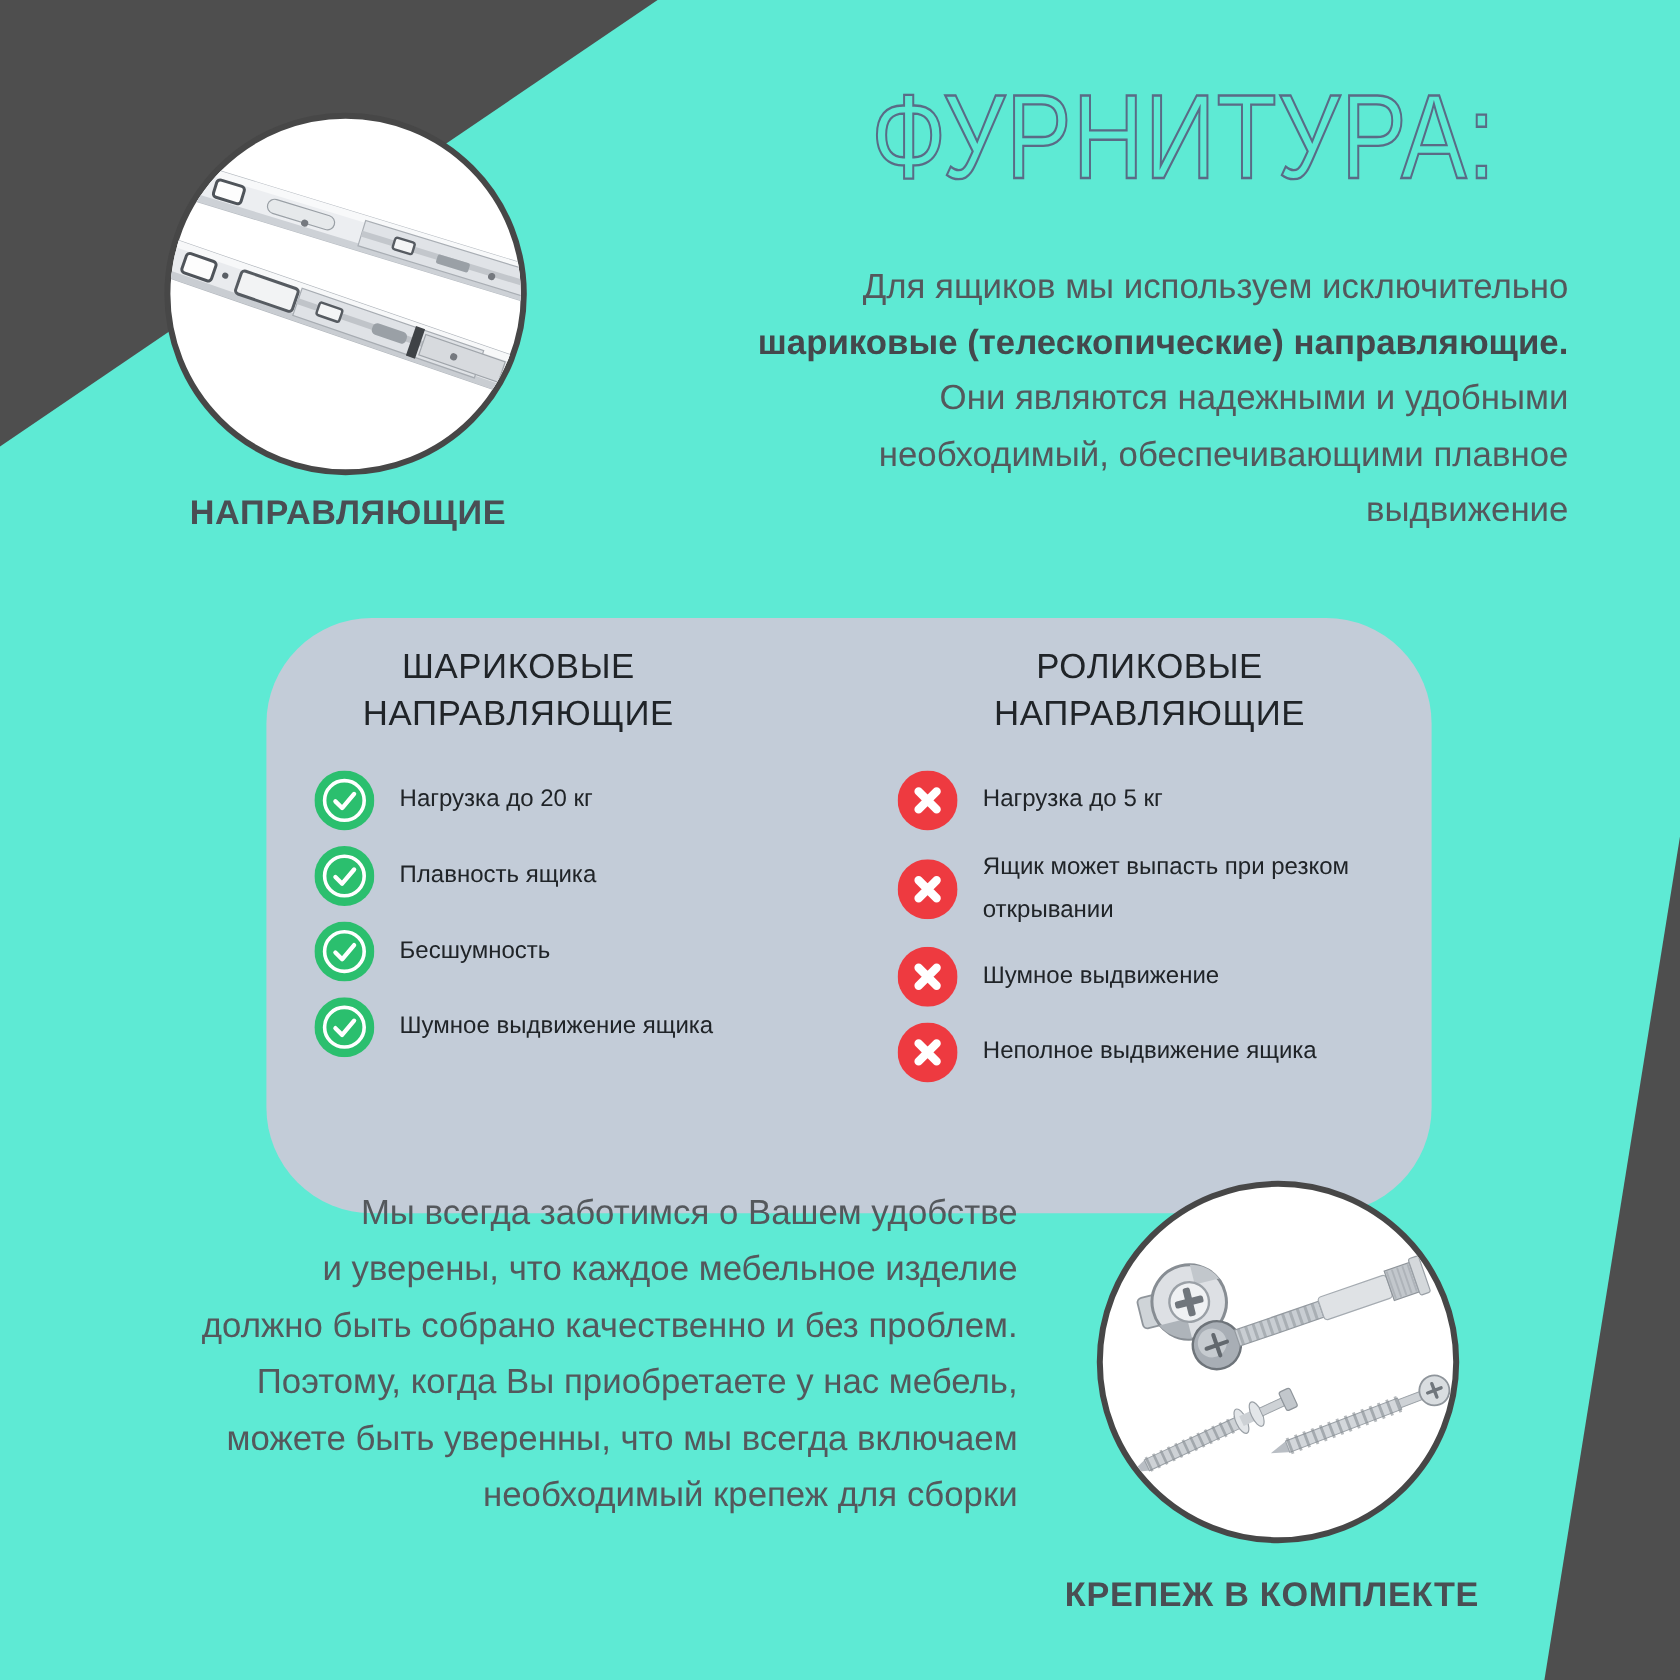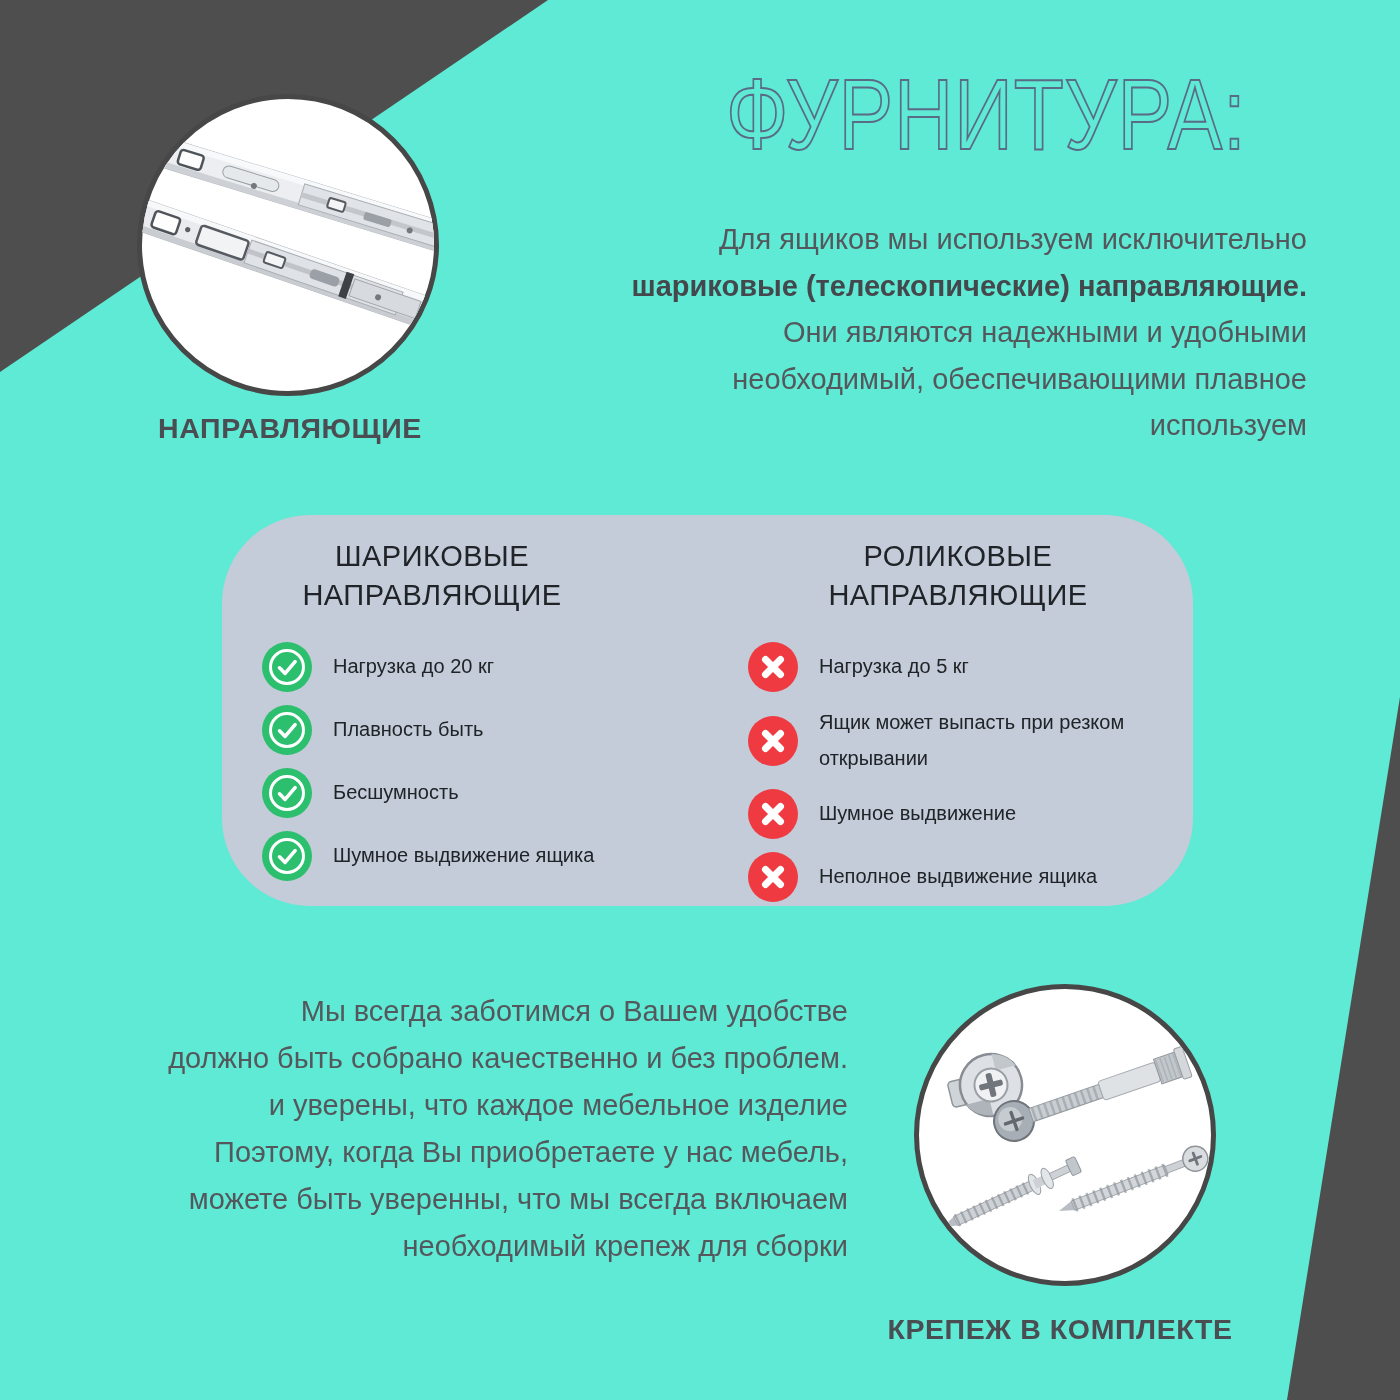--- a/index.html
+++ b/index.html
@@ -31,21 +31,21 @@
   }
   .label-slides{left:110px;top:412px;width:360px;}
   .label-fasteners{left:860px;top:1313px;width:400px;}
 
   .para{position:absolute;z-index:2;font-size:29px;line-height:46.5px;color:var(--body-text,#54585c);}
   .para-top{left:517px;top:216px;width:790px;text-align:right;}
   .para-bottom{left:28px;top:988px;width:820px;text-align:right;line-height:47px;}
   .para .bold{font-weight:700;color:#44484c;}
 
   .compare-box{
-    position:absolute;z-index:1;left:222px;top:515px;width:971px;height:391px;
+    position:absolute;z-index:1;left:222px;top:515px;width:971px;height:496px;
     background:var(--panel-bg,#c3ccd8);border-radius:88px;
   }
   .col{position:absolute;top:22px;}
   .col-left{left:40px;width:430px;}
   .col-right{left:526px;width:430px;}
   .col-header{text-align:center;font-size:29px;line-height:39px;letter-spacing:.5px;
     color:var(--item-text,#202428);font-weight:400;}
   .col-left .col-header{width:410px;margin-left:-35px;}
   .col-right .col-header{width:430px;margin-left:-5px;}
   .rows{margin-top:27px;}
@@ -103,21 +103,21 @@
       </g>
     </svg>
   </div>
   <div class="photo-label label-slides">НАПРАВЛЯЮЩИЕ</div>
 
   <div class="para para-top">
     <div>Для ящиков мы используем исключительно</div>
     <div class="bold">шариковые (телескопические) направляющие.</div>
     <div>Они являются надежными и удобными</div>
     <div>необходимый, обеспечивающими плавное</div>
-    <div>используем</div>
+    <div>выдвижение</div>
   </div>
 
   <div class="compare-box">
 
     <div class="col col-left">
       <div class="col-header">
         <div>ШАРИКОВЫЕ</div>
         <div>НАПРАВЛЯЮЩИЕ</div>
       </div>
       <div class="rows">
@@ -132,21 +132,21 @@
           <span class="row-text">Нагрузка до 20 кг</span>
         </div>
         <div class="row">
           <span class="sign">
             <svg viewBox="0 0 50 50">
                 <circle cx="25" cy="25" r="25" style="fill:var(--green,#2bbf6e)"></circle>
                 <circle cx="25" cy="25" r="16.5" fill="none" stroke="#fff" stroke-width="3"></circle>
                 <path d="M17.5 25.8l5.6 5.6 10-11.8" fill="none" stroke="#fff" stroke-width="3.6" stroke-linecap="round" stroke-linejoin="round"></path>
               </svg>
           </span>
-          <span class="row-text">Плавность быть</span>
+          <span class="row-text">Плавность ящика</span>
         </div>
         <div class="row">
           <span class="sign">
             <svg viewBox="0 0 50 50">
                 <circle cx="25" cy="25" r="25" style="fill:var(--green,#2bbf6e)"></circle>
                 <circle cx="25" cy="25" r="16.5" fill="none" stroke="#fff" stroke-width="3"></circle>
                 <path d="M17.5 25.8l5.6 5.6 10-11.8" fill="none" stroke="#fff" stroke-width="3.6" stroke-linecap="round" stroke-linejoin="round"></path>
               </svg>
           </span>
           <span class="row-text">Бесшумность</span>
@@ -205,22 +205,22 @@
               </svg>
           </span>
           <span class="row-text">Неполное выдвижение ящика</span>
         </div>
       </div>
     </div>
   </div>
 
   <div class="para para-bottom">
     <div>Мы всегда заботимся о Вашем удобстве</div>
+    <div>и уверены, что каждое мебельное изделие</div>
     <div>должно быть собрано качественно и без проблем.</div>
-    <div>и уверены, что каждое мебельное изделие</div>
     <div>Поэтому, когда Вы приобретаете у нас мебель,</div>
     <div>можете быть уверенны, что мы всегда включаем</div>
     <div>необходимый крепеж для сборки</div>
   </div>
 
   <div class="photo-circle circle-fasteners">
     <svg width="292" height="292" viewBox="0 0 292 292">
 
       <g transform="translate(72,96) rotate(-14)">
         <rect x="-42" y="-13" width="20" height="26" rx="4" fill="#cfd4d8" stroke="#8f959b" stroke-width="1.5"></rect>

